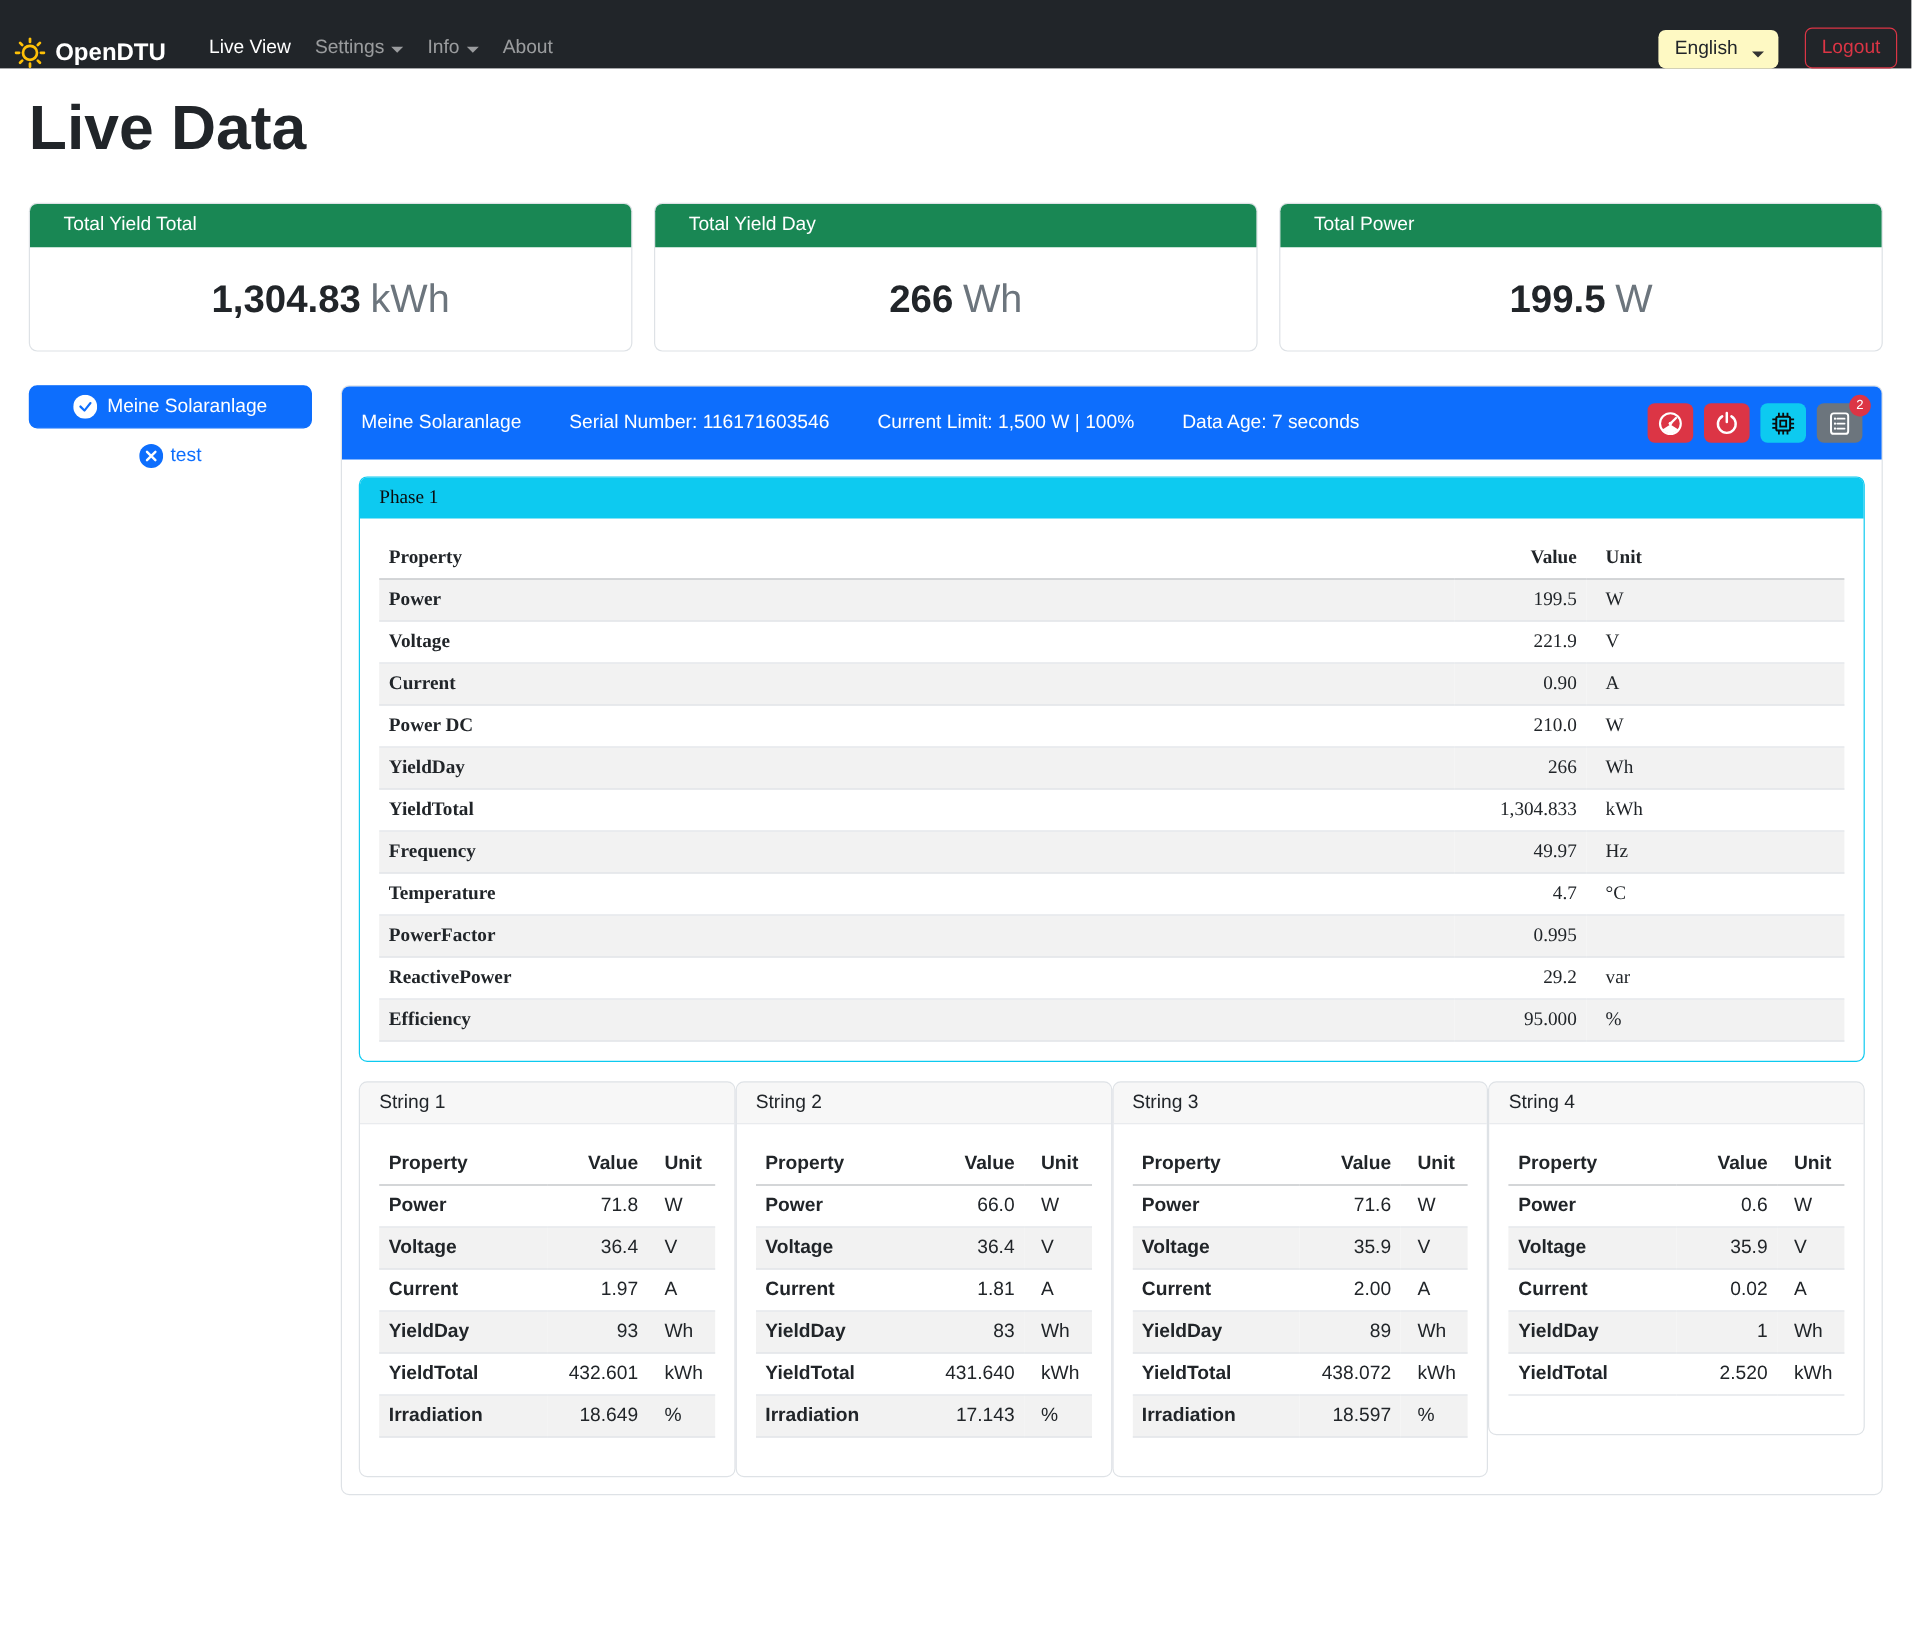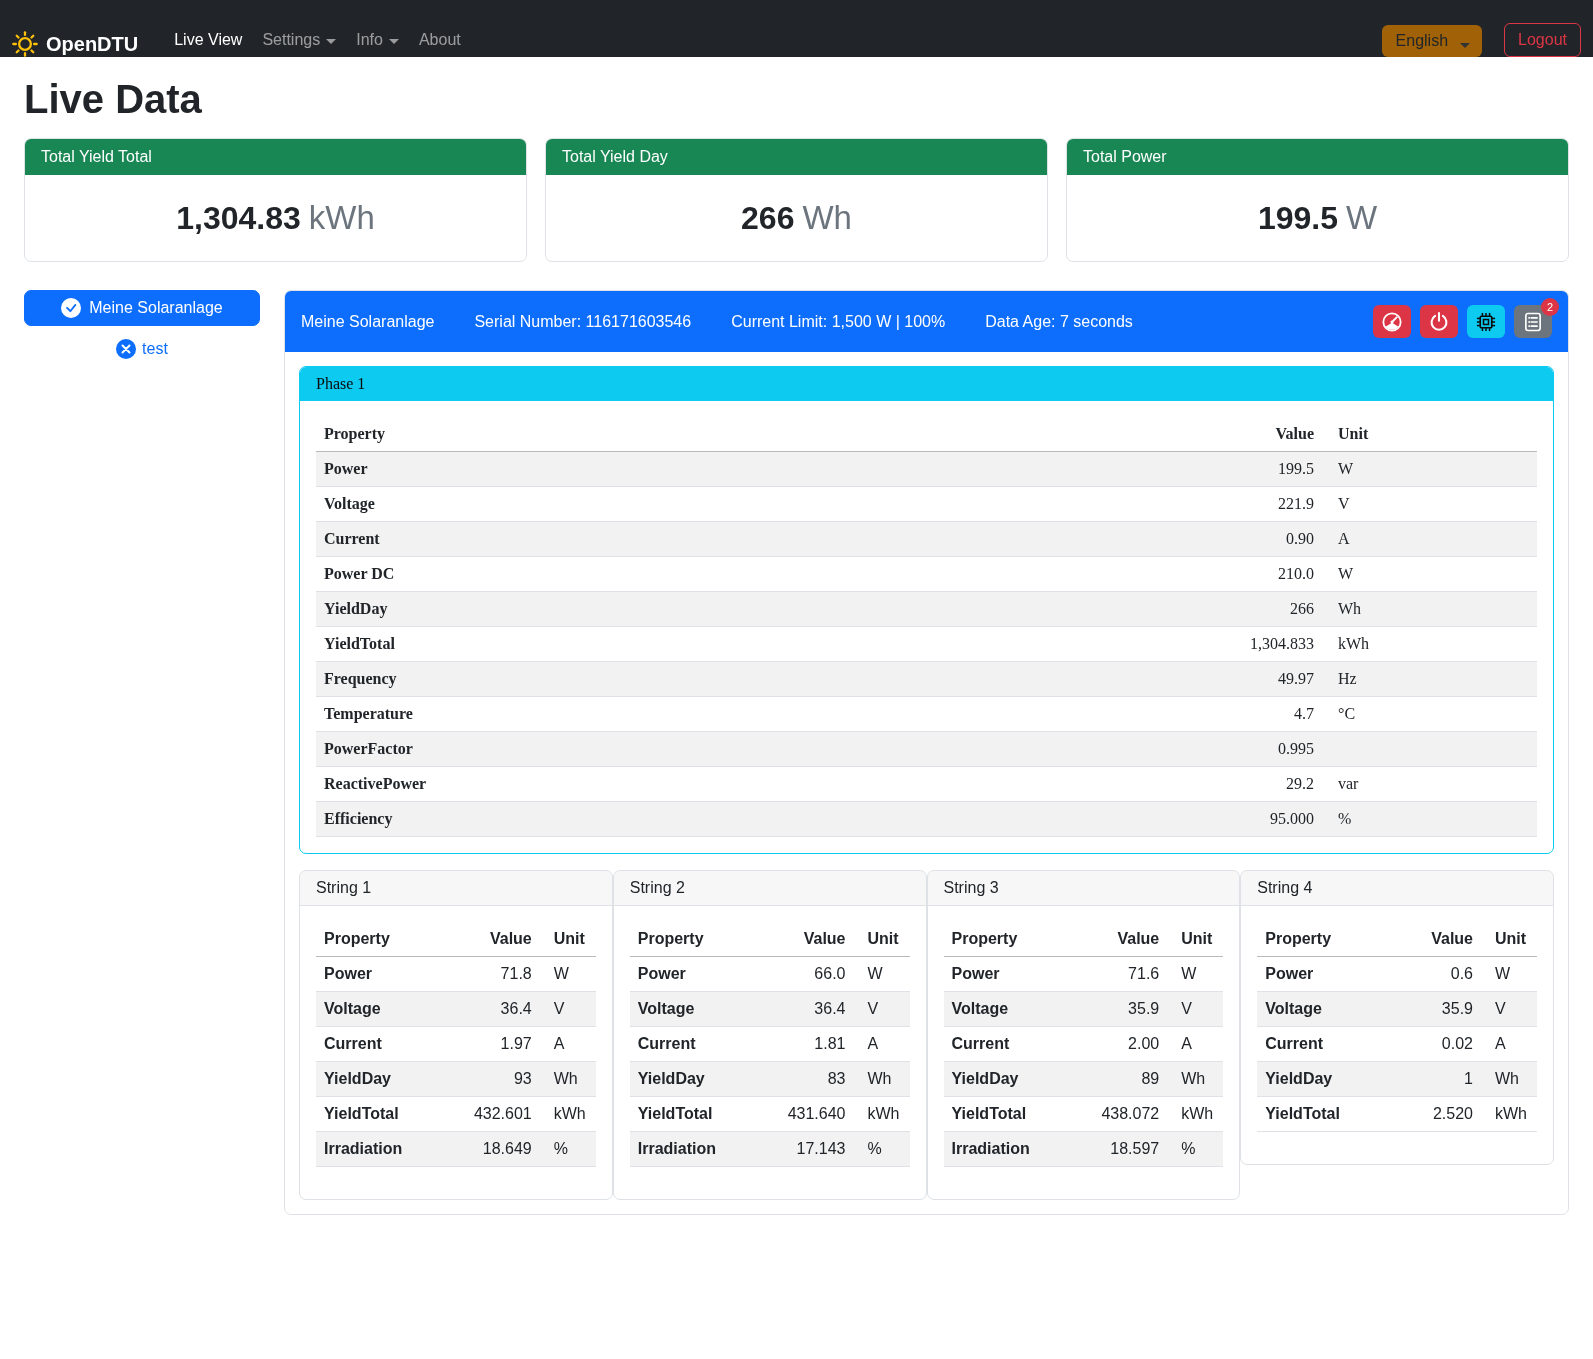--- a/index.html
+++ b/index.html
@@ -11,37 +11,37 @@
             padding:0 12px; gap:8px; }
   .brand { display:flex; align-items:center; gap:8px; color:#fff;
            font-size:20px; font-weight:700; margin-right:18px; cursor:pointer; }
   .nav-links { display:flex; align-items:center; gap:0; flex:1; }
   .nav-item { color:rgba(255,255,255,.55); padding:8px 10px; cursor:pointer;
               display:flex; align-items:center; gap:6px; }
   .nav-item.active { color:#fff; }
   .caret { width:0; height:0; border-left:5px solid transparent;
            border-right:5px solid transparent; border-top:5px solid currentColor;
            display:inline-block; margin-top:2px; }
-  .lang-select { background:#a16207; color:#212529; border-radius:6px;
+  .lang-select { background:#fef9c3; color:#212529; border-radius:6px;
                  padding:7px 34px 7px 14px; position:relative; cursor:pointer;
                  margin-right:14px; }
   .lang-select .caret { position:absolute; right:12px; top:16px; color:#333;
                         border-top-width:5px; }
   .logout-btn { background:transparent; border:1px solid #dc3545; color:#dc3545;
                 border-radius:6px; padding:7px 13px; font-size:16px; cursor:pointer;
                 font-family:inherit; }
 
   
   .content { padding:14px 24px 24px 24px; }
-  h1.page-title { font-size:40px; font-weight:600; margin:6px 0 16px 0; }
+  h1.page-title { font-size:52px; font-weight:600; margin:6px 0 32px 0; }
 
   .summary-row { display:grid; grid-template-columns:repeat(3,1fr); gap:18px;
                  margin-bottom:28px; }
   .card { border:1px solid #dee2e6; border-radius:7px; background:#fff; overflow:visible; }
-  .summary-card .card-header { background:#198754; color:#fff; padding:9px 16px;
+  .summary-card .card-header { background:#198754; color:#fff; padding:9px 28px;
                                border-radius:6px 6px 0 0; }
   .summary-card .card-body { padding:24px 16px; text-align:center; }
   .summary-value { font-size:32px; font-weight:700; color:#212529; }
   .summary-unit { font-size:33px; font-weight:400; color:#6c757d; margin-left:8px; }
 
   .main-row { display:grid; grid-template-columns:236px 1fr; gap:24px; }
 
   
   .inv-select-btn { width:100%; background:#0d6efd; border:1px solid #0d6efd;
                     color:#fff; border-radius:7px; padding:7px 12px; font-size:16px;

